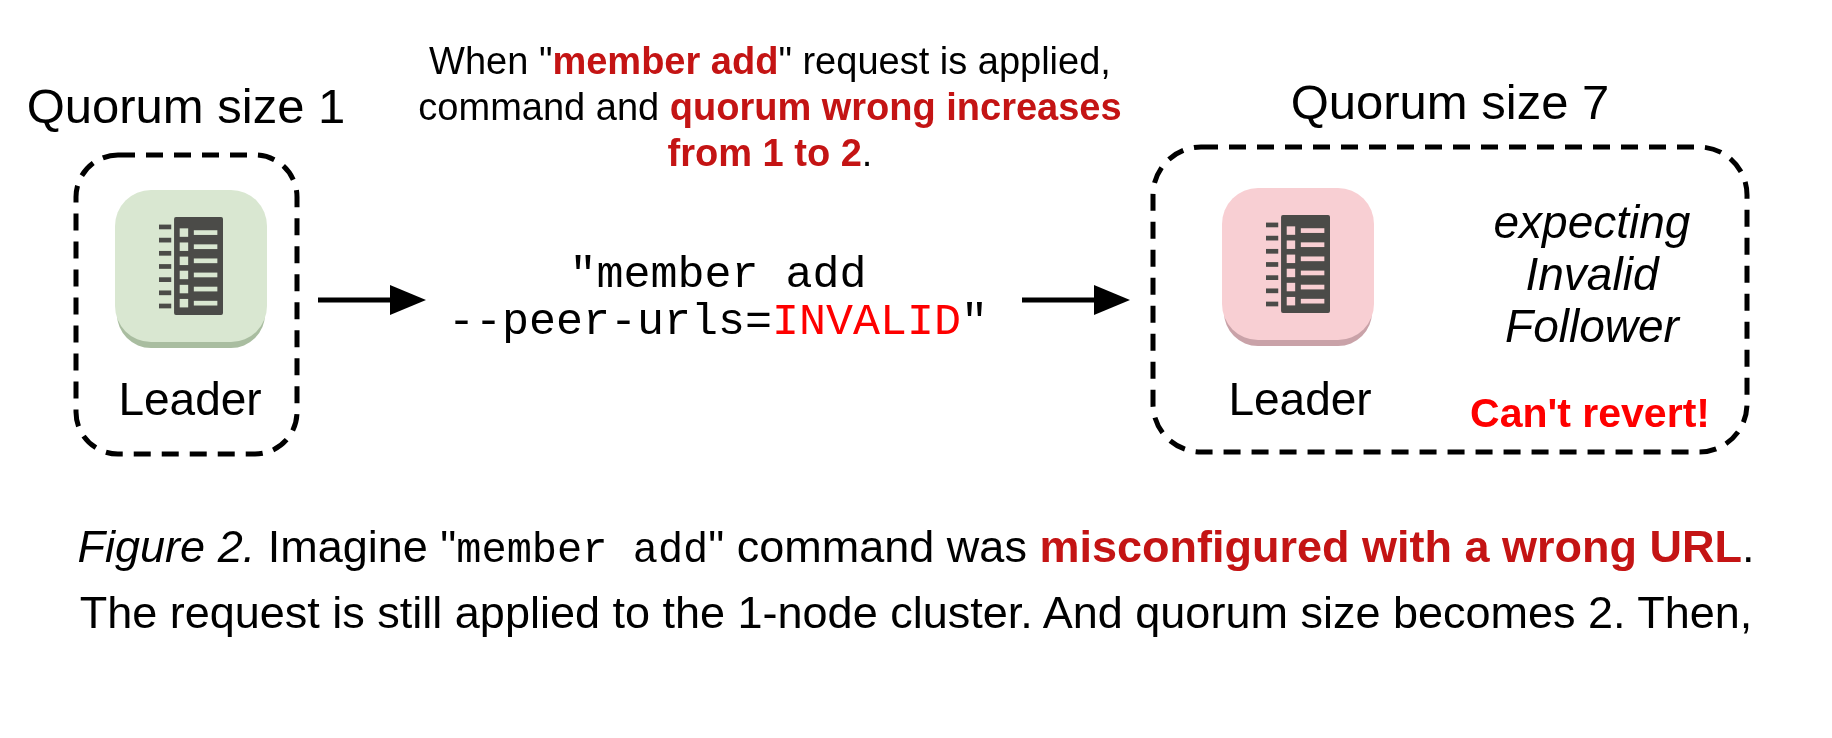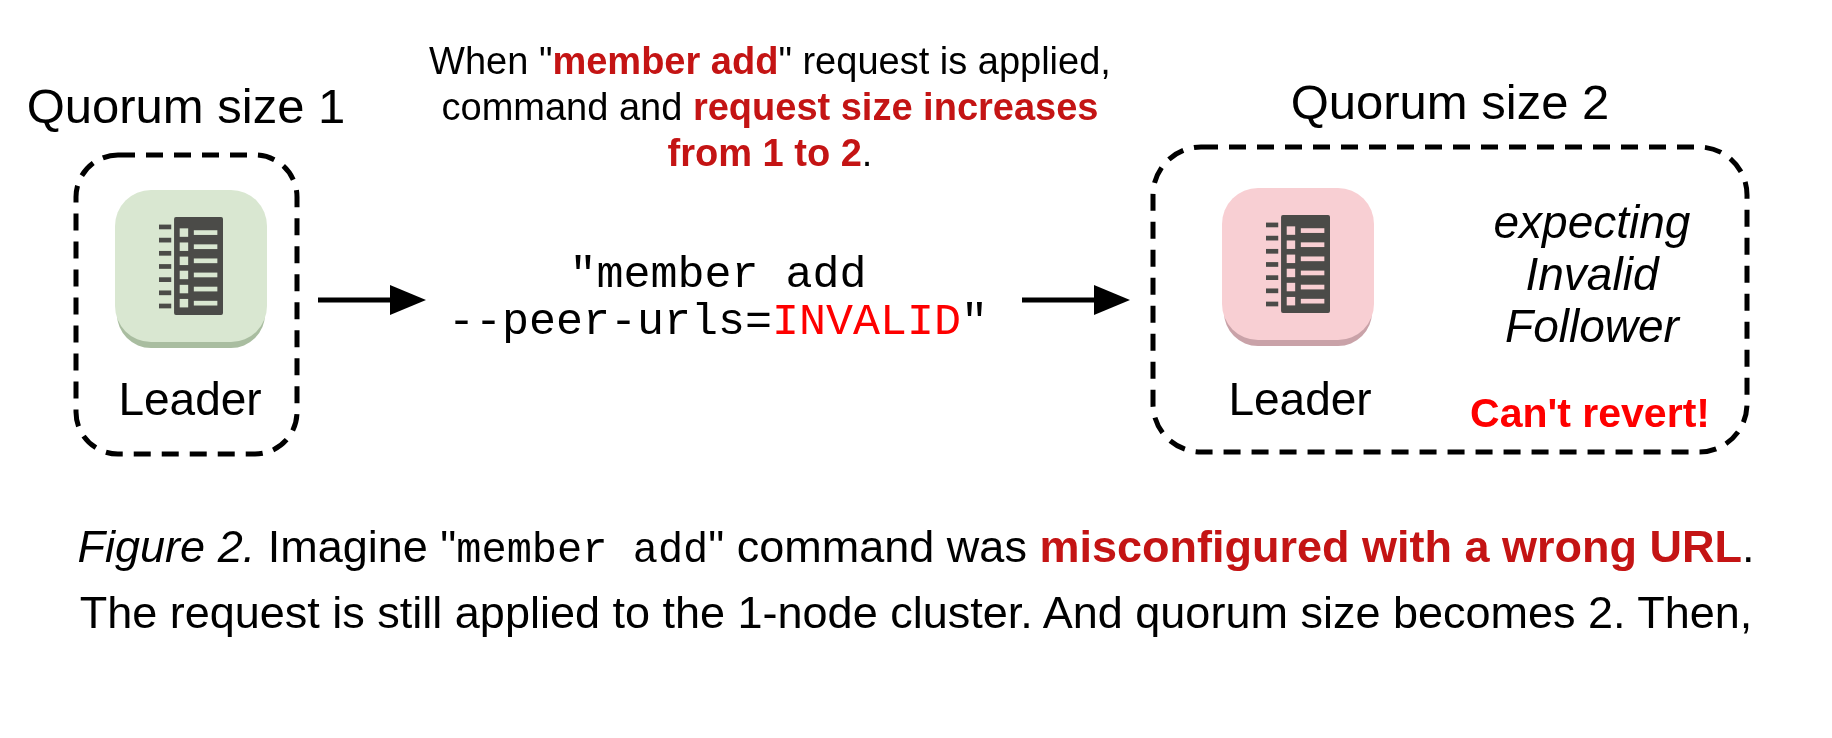--- a/index.html
+++ b/index.html
@@ -76,37 +76,37 @@
 
   <div class="arrow" style="left:318px;top:280px;">
     <svg width="108" height="40">
       <line x1="0" y1="20" x2="76" y2="20" stroke="#000" stroke-width="5"></line>
       <polygon points="72,5 108,20 72,35" fill="#000"></polygon>
     </svg>
   </div>
 
   <div class="cx annotation" style="left:770px;top:38px;">
     <div><span>When "</span><span class="red-bold">member add</span><span>" request is applied,</span></div>
-    <div><span>command and </span><span class="red-bold">request size increases</span></div>
+    <div><span>command and </span><span class="red-bold">quorum wrong increases</span></div>
     <div><span class="red-bold">from 1 to 2</span><span>.</span></div>
   </div>
 
   <div class="cx command" style="left:718px;top:252px;">
     <div>"member add</div>
     <div><span>--peer-urls=</span><span class="red-bright">INVALID</span><span>"</span></div>
   </div>
 
   <div class="arrow" style="left:1022px;top:280px;">
     <svg width="108" height="40">
       <line x1="0" y1="20" x2="76" y2="20" stroke="#000" stroke-width="5"></line>
       <polygon points="72,5 108,20 72,35" fill="#000"></polygon>
     </svg>
   </div>
 
-  <div class="cx title" style="left:1450px;top:76px;">Quorum size 2</div>
+  <div class="cx title" style="left:1450px;top:76px;">Quorum size 7</div>
 
   <div class="dashed-box" style="left:1150px;top:144px;">
     <svg width="600" height="311">
       <rect x="3" y="3" width="594" height="305" rx="48" fill="none" stroke="#000" stroke-width="5" stroke-dasharray="17 11"></rect>
     </svg>
   </div>
 
   <div class="node-tile node-pink" style="left:1222px;top:188px;">
     <svg width="64" height="98" viewBox="0 0 68 104">
       <rect class="glyph-dark" x="16" y="0" width="52" height="104" rx="2"></rect>

